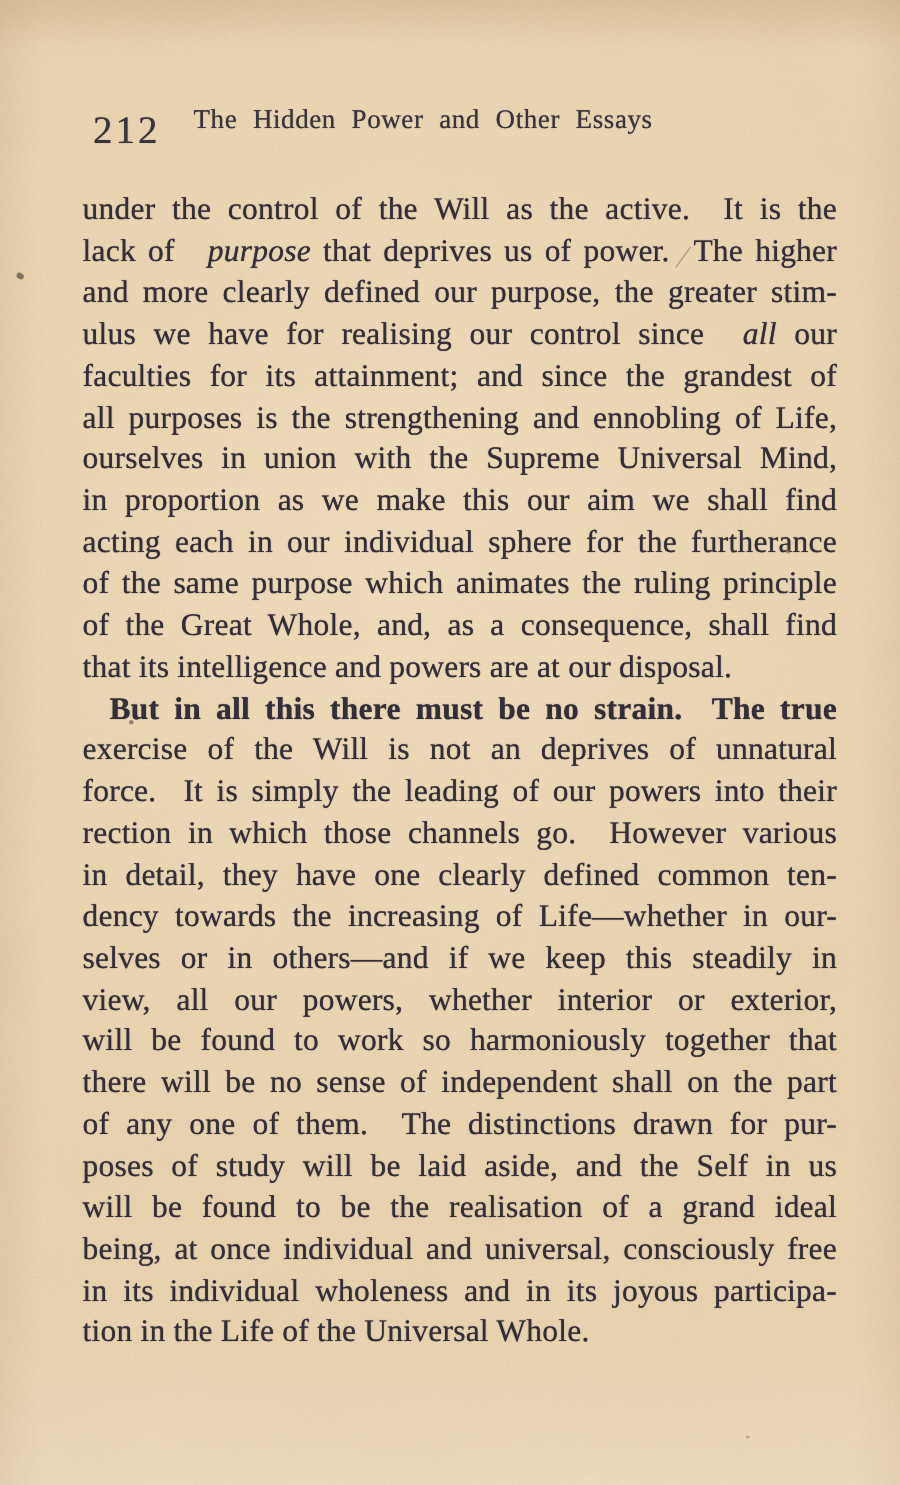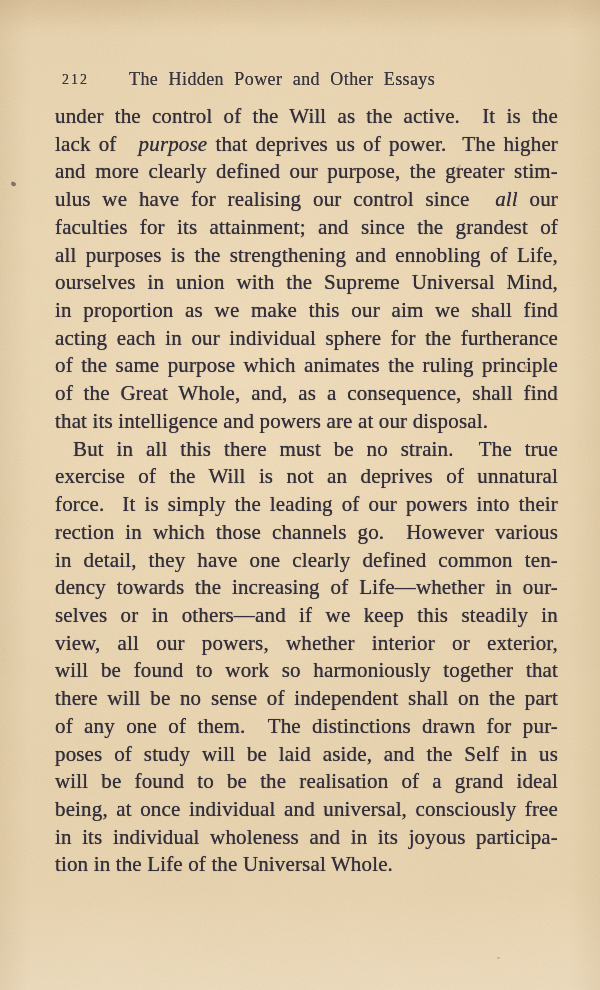--- a/index.html
+++ b/index.html
@@ -40,54 +40,54 @@
   }
   .page-header {
     position: absolute;
     left: 0; top: 69px;
     width: 600px;
     height: 30px;
   }
   .page-number {
     position: absolute;
     left: 62px; top: 3px;
-    font-size: 14px;
+    font-size: 26px;
     letter-spacing: 2px;
     color: #38353f;
     text-shadow: 0 0 0.6px rgba(56,53,63,0.85);
   }
   .running-title {
     position: absolute;
     left: 129px; top: 0;
     width: 372px;
     font-size: 18px;
     word-spacing: 5.5px;
     letter-spacing: 0.4px;
     white-space: nowrap;
     color: #38353f;
     text-shadow: 0 0 0.6px rgba(56,53,63,0.85);
   }
   .text-block {
     position: absolute;
-    left: 55px; top: 103px;
+    left: 55px; top: 126px;
     width: 503px;
   }
   .line {
     height: 27.72px;
     font-size: 21px;
     line-height: 27.72px;
     white-space: pre-wrap;
     text-align: justify;
     text-align-last: justify;
     letter-spacing: 0.15px;
     color: #332f3a;
     text-shadow: 0 0 0.7px rgba(51,47,58,0.9);
   }
   .line.last { text-align-last: left; }
-  .line.indent { text-indent: 18px; }
+  .line.indent { text-indent: 18px; font-weight: bold; }
   .line em { font-style: italic; margin-left: 14px; }
   
   .speck {
     position: absolute;
     border-radius: 50%;
     pointer-events: none;
   }
   .speck-1 { left: 11px; top: 182px; width: 5px; height: 4px; background: rgba(95,84,76,0.75); transform: rotate(25deg); border-radius: 40% 60% 50% 50%; }
   .speck-2 { left: 86px; top: 480px; width: 3px; height: 3px; background: rgba(70,63,66,0.55); }
   .speck-3 { left: 524px; top: 366px; width: 2.5px; height: 2.5px; background: rgba(158,98,84,0.5); }

